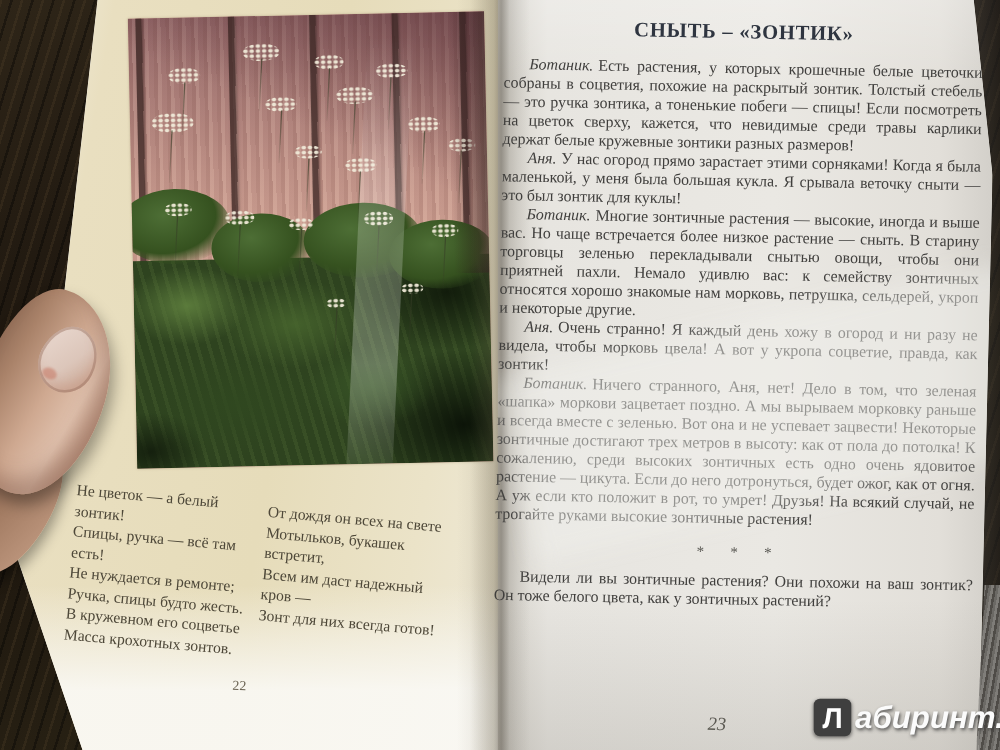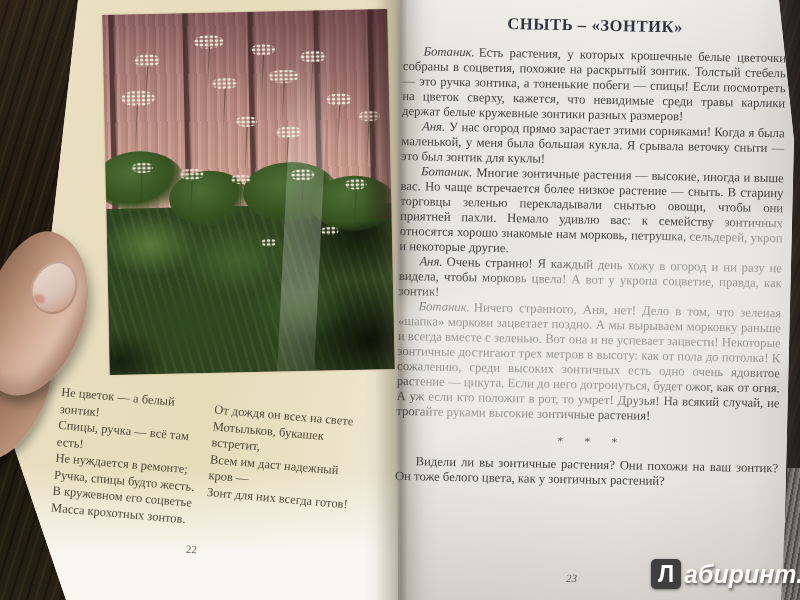--- a/index.html
+++ b/index.html
@@ -67,21 +67,21 @@
     transform:rotate(4deg);transform-origin:top;}
 
   
   .poem{position:absolute;left:62px;top:384px;width:296px;display:flex;gap:12px;
     transform:rotate(5deg);transform-origin:left top;
     font-size:12.5px;line-height:16.5px;color:#4e4839;}
   .poem-col{width:148px;}
   .poem-col-2{margin-top:4px;}
   .pageno{font-size:11px;color:#6a6353;position:absolute;}
   .pageno-left{left:186px;top:543px;transform:rotate(2.5deg);}
-  .pageno-right{left:566px;top:572px;font-style:italic;color:#5c5a53;transform:rotate(1deg);font-size:11px;}
+  .pageno-right{left:566px;top:572px;font-style:italic;color:#5c5a53;transform:rotate(1deg);font-size:15px;}
 
   
   .rp-content{position:absolute;left:404px;top:8px;width:383px;
     transform:rotate(1.1deg);transform-origin:left top;color:#403f3d;}
   .rp-title{text-align:center;font-weight:bold;font-size:16.5px;letter-spacing:.6px;
     color:#2f3540;margin:4px 0 12px 0;}
   .rp-p{margin:0;text-align:justify;text-indent:1.6em;font-size:12.7px;line-height:15px;}
   .speaker{font-style:italic;margin-right:4px;}
   .separator{text-align:center;font-size:12px;letter-spacing:9px;padding-left:9px;
     color:#55544f;margin:12px 0 8px 0;}

